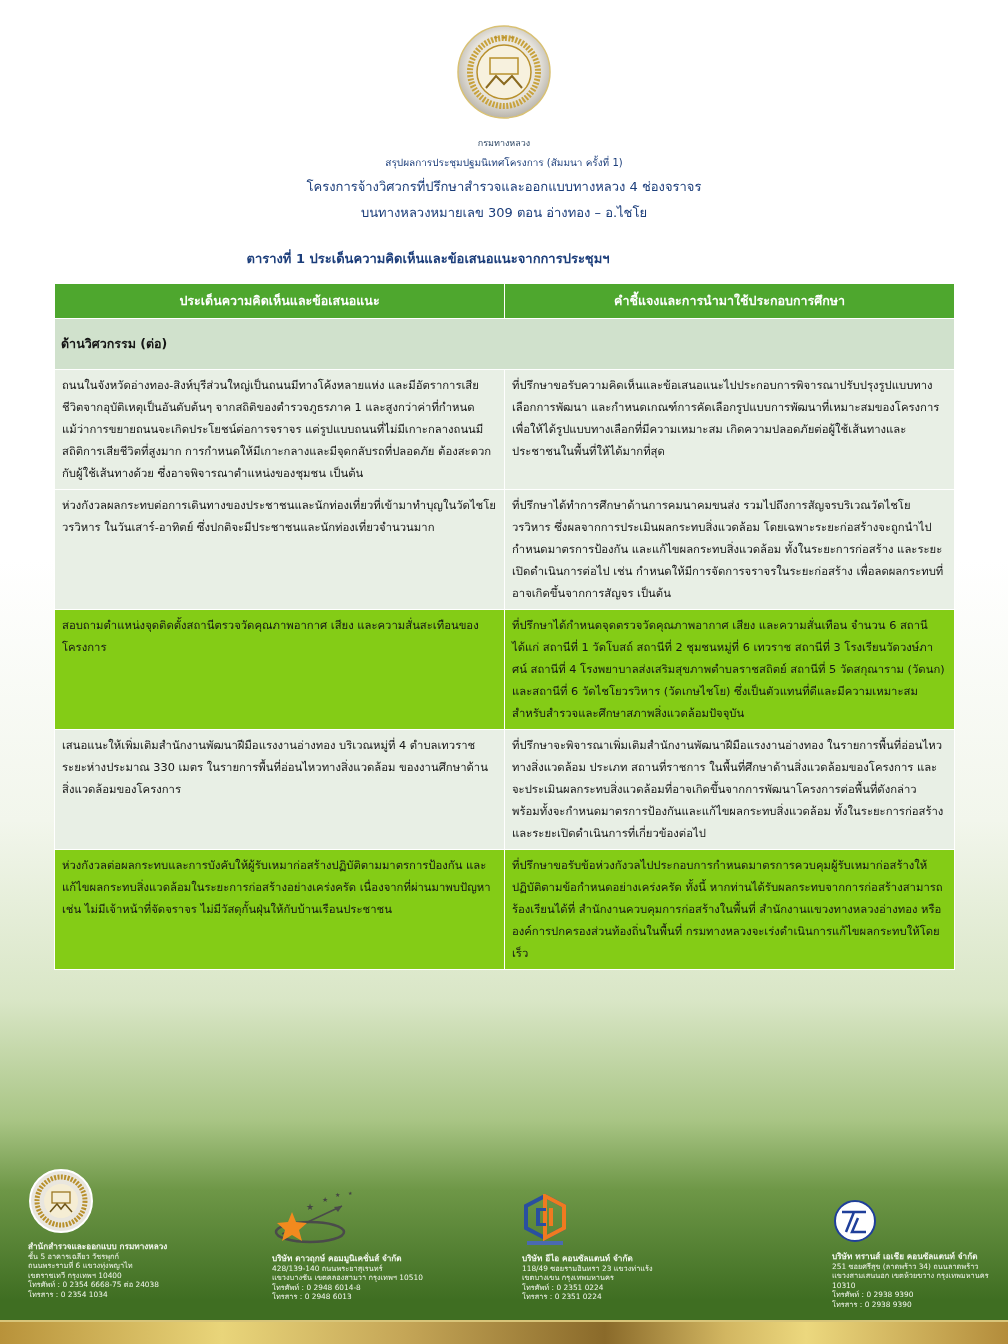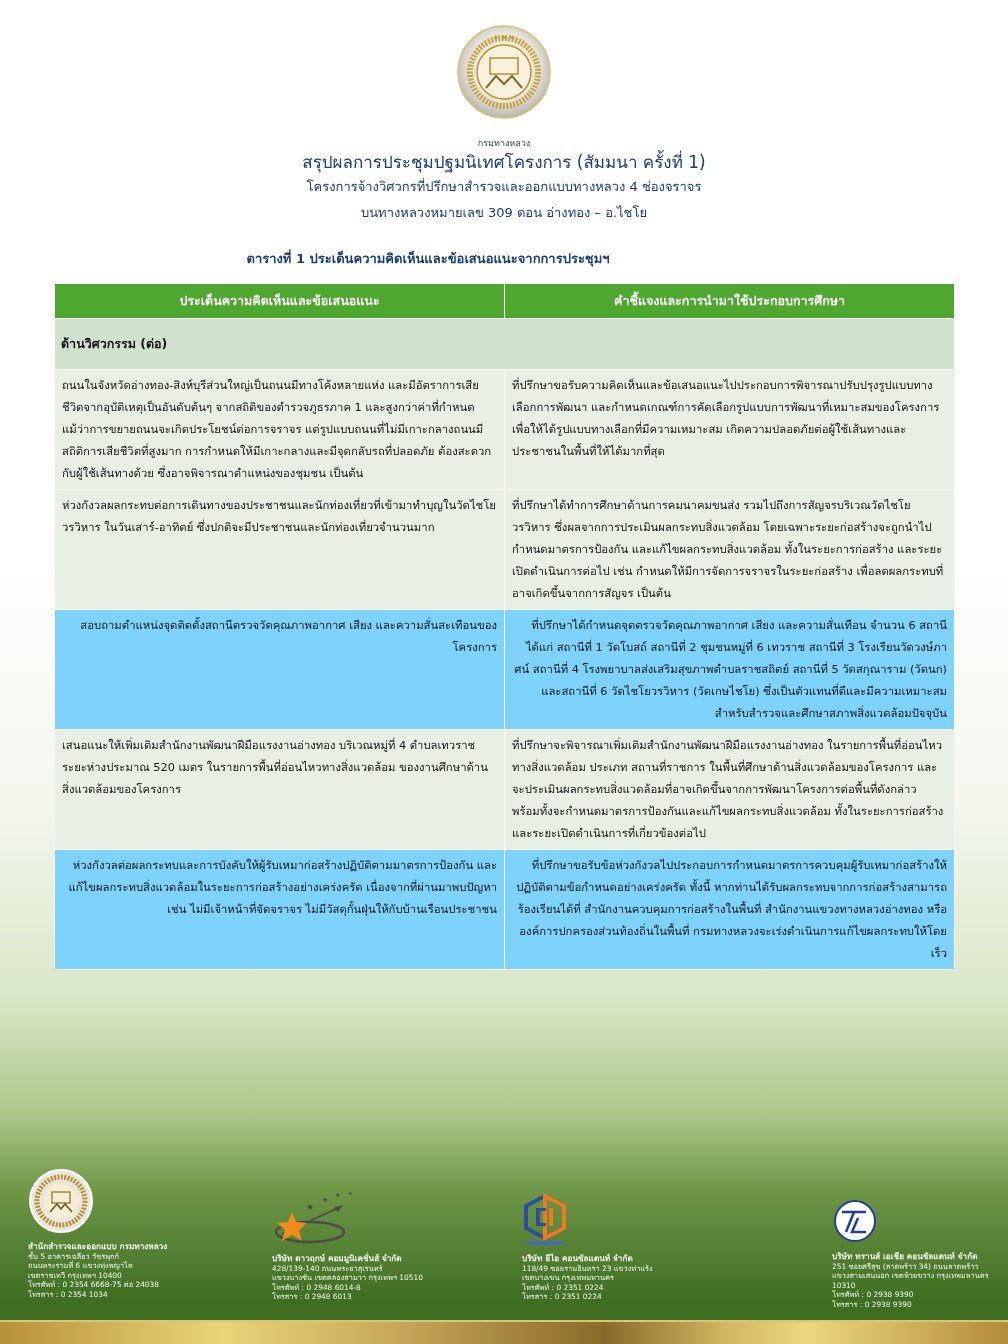--- a/index.html
+++ b/index.html
@@ -6,41 +6,41 @@
   body {
     width: 1008px; height: 1344px; position: relative; overflow: hidden;
     font-family: "DejaVu Sans", "Liberation Sans", sans-serif;
     background: linear-gradient(to bottom, #ffffff 0px, #ffffff 560px, #f2f6ec 820px, #d9e6c6 1000px, #a9c585 1120px, #6e9747 1190px, #3f6e22 1300px);
     color: #111;
   }
   .header { position: absolute; top: 24px; left: 0; width: 1008px; text-align: center; }
   .seal { width: 96px; height: 96px; margin: 0 auto; }
   .seal-label { font-size: 9px; color: #1f3a5a; margin-top: 16px; }
   .title-block { position: absolute; top: 152px; left: 0; width: 1008px; text-align: center; color: #1b3d7a; }
-  .title-block .t1 { font-size: 17px; line-height: 21px; }
+  .title-block .t1 { font-size: 10px; line-height: 21px; }
   .title-block .t2 { font-size: 13px; line-height: 28px; }
   .title-block .t3 { font-size: 13px; line-height: 24px; }
   .table-title { position: absolute; top: 248px; left: 0; width: 856px; text-align: center; font-size: 13px; font-weight: bold; color: #1b3d7a; }
 
   .doc-table { position: absolute; top: 283px; left: 54px; width: 900px; border-collapse: collapse; table-layout: fixed; }
   .doc-table col.c1 { width: 450px; }
   .doc-table col.c2 { width: 450px; }
   .doc-table th {
     background: #4ea72e; color: #fff; font-weight: bold; font-size: 12.5px;
     height: 34px; border: 1.5px solid #ffffff; padding: 0 6px;
   }
   .doc-table td {
     font-size: 11.3px; line-height: 22px; vertical-align: top;
     border: 1.5px solid #ffffff; padding: 5px 7px 4px 7px; color: #141414;
   }
   .doc-table tr.section td {
     background: #d0e1cc; font-weight: bold; font-size: 12.5px; height: 26px; vertical-align: middle; padding: 12px 6px;
   }
   .doc-table tr.row-light td { background: #e8efe5; }
-  .doc-table tr.row-dark td { background: #7dd3fc; text-align: right; }
+  .doc-table tr.row-dark td { background: #84cc16; }
 
   .footer { position: absolute; top: 1168px; left: 0; width: 1008px; height: 130px; }
   .org { position: absolute; color: #f4f8ef; font-size: 7.4px; line-height: 9.5px; }
   .org .name { font-weight: bold; font-size: 8.2px; line-height: 11px; }
   .org .logo { display: block; margin-bottom: 4px; }
   .org1 { left: 28px; top: 0px; }
   .org2 { left: 272px; top: 22px; }
   .org3 { left: 522px; top: 26px; }
   .org4 { left: 784px; top: 30px; margin-left: 48px; }
   .gold-band {
@@ -102,21 +102,21 @@
     </tr>
     <tr class="row-light">
       <td>ห่วงกังวลผลกระทบต่อการเดินทางของประชาชนและนักท่องเที่ยวที่เข้ามาทำบุญในวัดไชโยวรวิหาร ในวันเสาร์-อาทิตย์ ซึ่งปกติจะมีประชาชนและนักท่องเที่ยวจำนวนมาก</td>
       <td>ที่ปรึกษาได้ทำการศึกษาด้านการคมนาคมขนส่ง รวมไปถึงการสัญจรบริเวณวัดไชโยวรวิหาร ซึ่งผลจากการประเมินผลกระทบสิ่งแวดล้อม โดยเฉพาะระยะก่อสร้างจะถูกนำไปกำหนดมาตรการป้องกัน และแก้ไขผลกระทบสิ่งแวดล้อม ทั้งในระยะการก่อสร้าง และระยะเปิดดำเนินการต่อไป เช่น กำหนดให้มีการจัดการจราจรในระยะก่อสร้าง เพื่อลดผลกระทบที่อาจเกิดขึ้นจากการสัญจร เป็นต้น</td>
     </tr>
     <tr class="row-dark">
       <td>สอบถามตำแหน่งจุดติดตั้งสถานีตรวจวัดคุณภาพอากาศ เสียง และความสั่นสะเทือนของโครงการ</td>
       <td>ที่ปรึกษาได้กำหนดจุดตรวจวัดคุณภาพอากาศ เสียง และความสั่นเทือน จำนวน 6 สถานี ได้แก่ สถานีที่ 1 วัดโบสถ์ สถานีที่ 2 ชุมชนหมู่ที่ 6 เทวราช สถานีที่ 3 โรงเรียนวัดวงษ์ภาศน์ สถานีที่ 4 โรงพยาบาลส่งเสริมสุขภาพตำบลราชสถิตย์ สถานีที่ 5 วัดสกุณาราม (วัดนก) และสถานีที่ 6 วัดไชโยวรวิหาร (วัดเกษไชโย) ซึ่งเป็นตัวแทนที่ดีและมีความเหมาะสมสำหรับสำรวจและศึกษาสภาพสิ่งแวดล้อมปัจจุบัน</td>
     </tr>
     <tr class="row-light">
-      <td>เสนอแนะให้เพิ่มเติมสำนักงานพัฒนาฝีมือแรงงานอ่างทอง บริเวณหมู่ที่ 4 ตำบลเทวราช ระยะห่างประมาณ 520 เมตร ในรายการพื้นที่อ่อนไหวทางสิ่งแวดล้อม ของงานศึกษาด้านสิ่งแวดล้อมของโครงการ</td>
+      <td>เสนอแนะให้เพิ่มเติมสำนักงานพัฒนาฝีมือแรงงานอ่างทอง บริเวณหมู่ที่ 4 ตำบลเทวราช ระยะห่างประมาณ 330 เมตร ในรายการพื้นที่อ่อนไหวทางสิ่งแวดล้อม ของงานศึกษาด้านสิ่งแวดล้อมของโครงการ</td>
       <td>ที่ปรึกษาจะพิจารณาเพิ่มเติมสำนักงานพัฒนาฝีมือแรงงานอ่างทอง ในรายการพื้นที่อ่อนไหวทางสิ่งแวดล้อม ประเภท สถานที่ราชการ ในพื้นที่ศึกษาด้านสิ่งแวดล้อมของโครงการ และจะประเมินผลกระทบสิ่งแวดล้อมที่อาจเกิดขึ้นจากการพัฒนาโครงการต่อพื้นที่ดังกล่าว พร้อมทั้งจะกำหนดมาตรการป้องกันและแก้ไขผลกระทบสิ่งแวดล้อม ทั้งในระยะการก่อสร้าง และระยะเปิดดำเนินการที่เกี่ยวข้องต่อไป</td>
     </tr>
     <tr class="row-dark">
       <td>ห่วงกังวลต่อผลกระทบและการบังคับให้ผู้รับเหมาก่อสร้างปฏิบัติตามมาตรการป้องกัน และแก้ไขผลกระทบสิ่งแวดล้อมในระยะการก่อสร้างอย่างเคร่งครัด เนื่องจากที่ผ่านมาพบปัญหา เช่น ไม่มีเจ้าหน้าที่จัดจราจร ไม่มีวัสดุกั้นฝุ่นให้กับบ้านเรือนประชาชน</td>
       <td>ที่ปรึกษาขอรับข้อห่วงกังวลไปประกอบการกำหนดมาตรการควบคุมผู้รับเหมาก่อสร้างให้ปฏิบัติตามข้อกำหนดอย่างเคร่งครัด ทั้งนี้ หากท่านได้รับผลกระทบจากการก่อสร้างสามารถร้องเรียนได้ที่ สำนักงานควบคุมการก่อสร้างในพื้นที่ สำนักงานแขวงทางหลวงอ่างทอง หรือองค์การปกครองส่วนท้องถิ่นในพื้นที่ กรมทางหลวงจะเร่งดำเนินการแก้ไขผลกระทบให้โดยเร็ว</td>
     </tr>
   </tbody>
 </table>
 
 <div class="footer">

